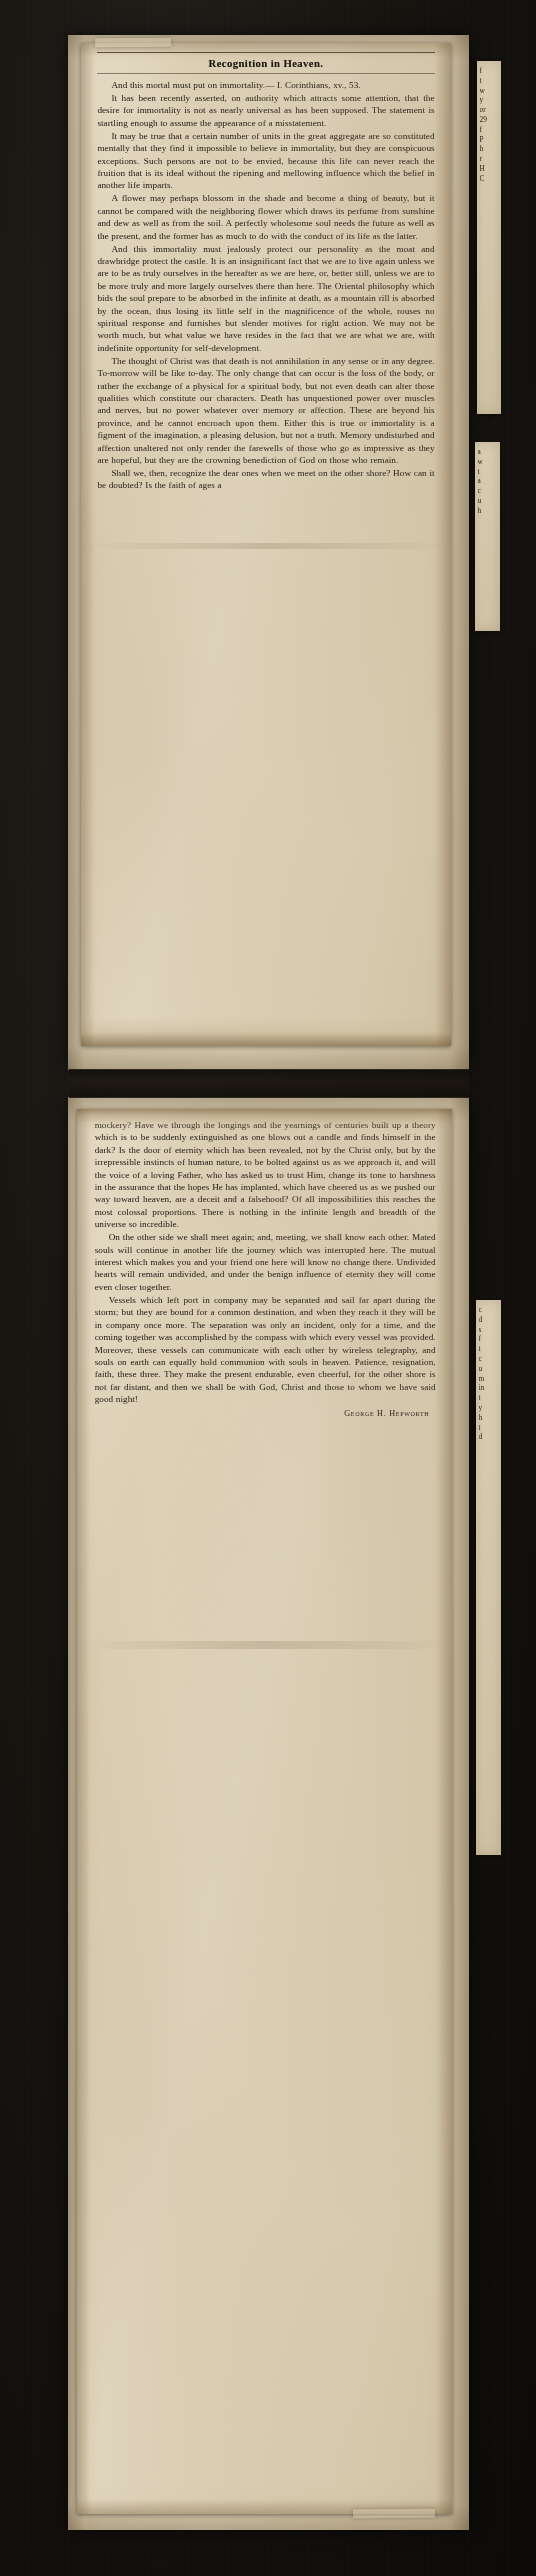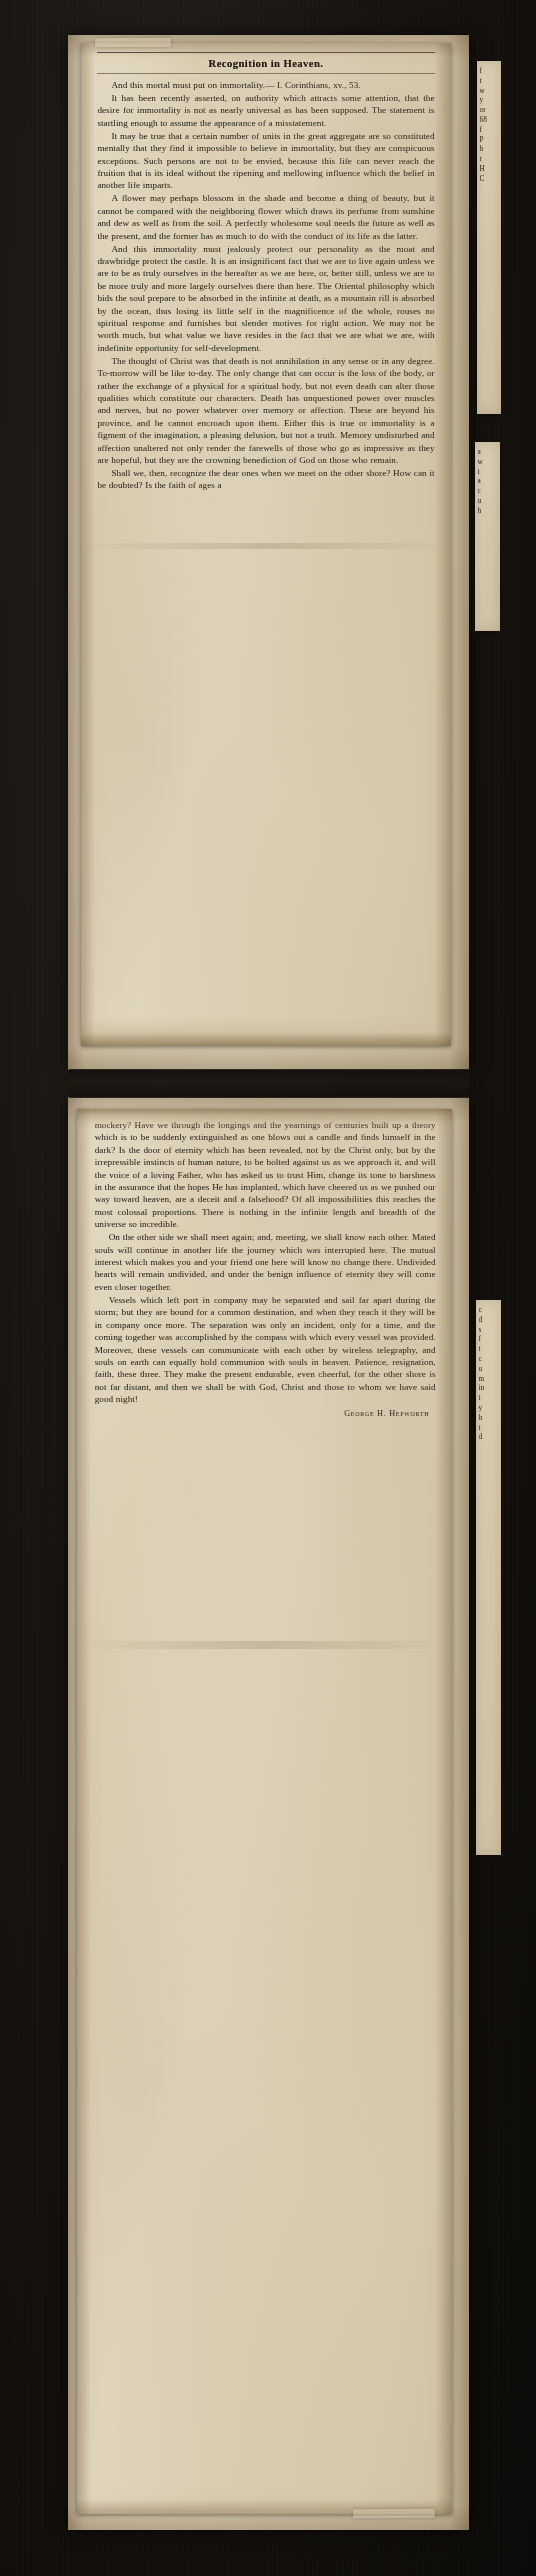--- a/index.html
+++ b/index.html
@@ -237,21 +237,21 @@
 
   <div class="signature">George H. Hepworth</div>
 </div>
 
 <div class="sliver" id="sliver-top">
   <div class="sl">f</div>
   <div class="sl">t</div>
   <div class="sl">w</div>
   <div class="sl">y</div>
   <div class="sl">or</div>
-  <div class="sl">68</div>
+  <div class="sl">29</div>
   <div class="sl">f</div>
   <div class="sl">P</div>
   <div class="sl">h</div>
   <div class="sl">r</div>
   <div class="sl">H</div>
   <div class="sl">C</div>
 </div>
 
 <div class="sliver" id="sliver-mid">
   <div class="sl">a</div>

